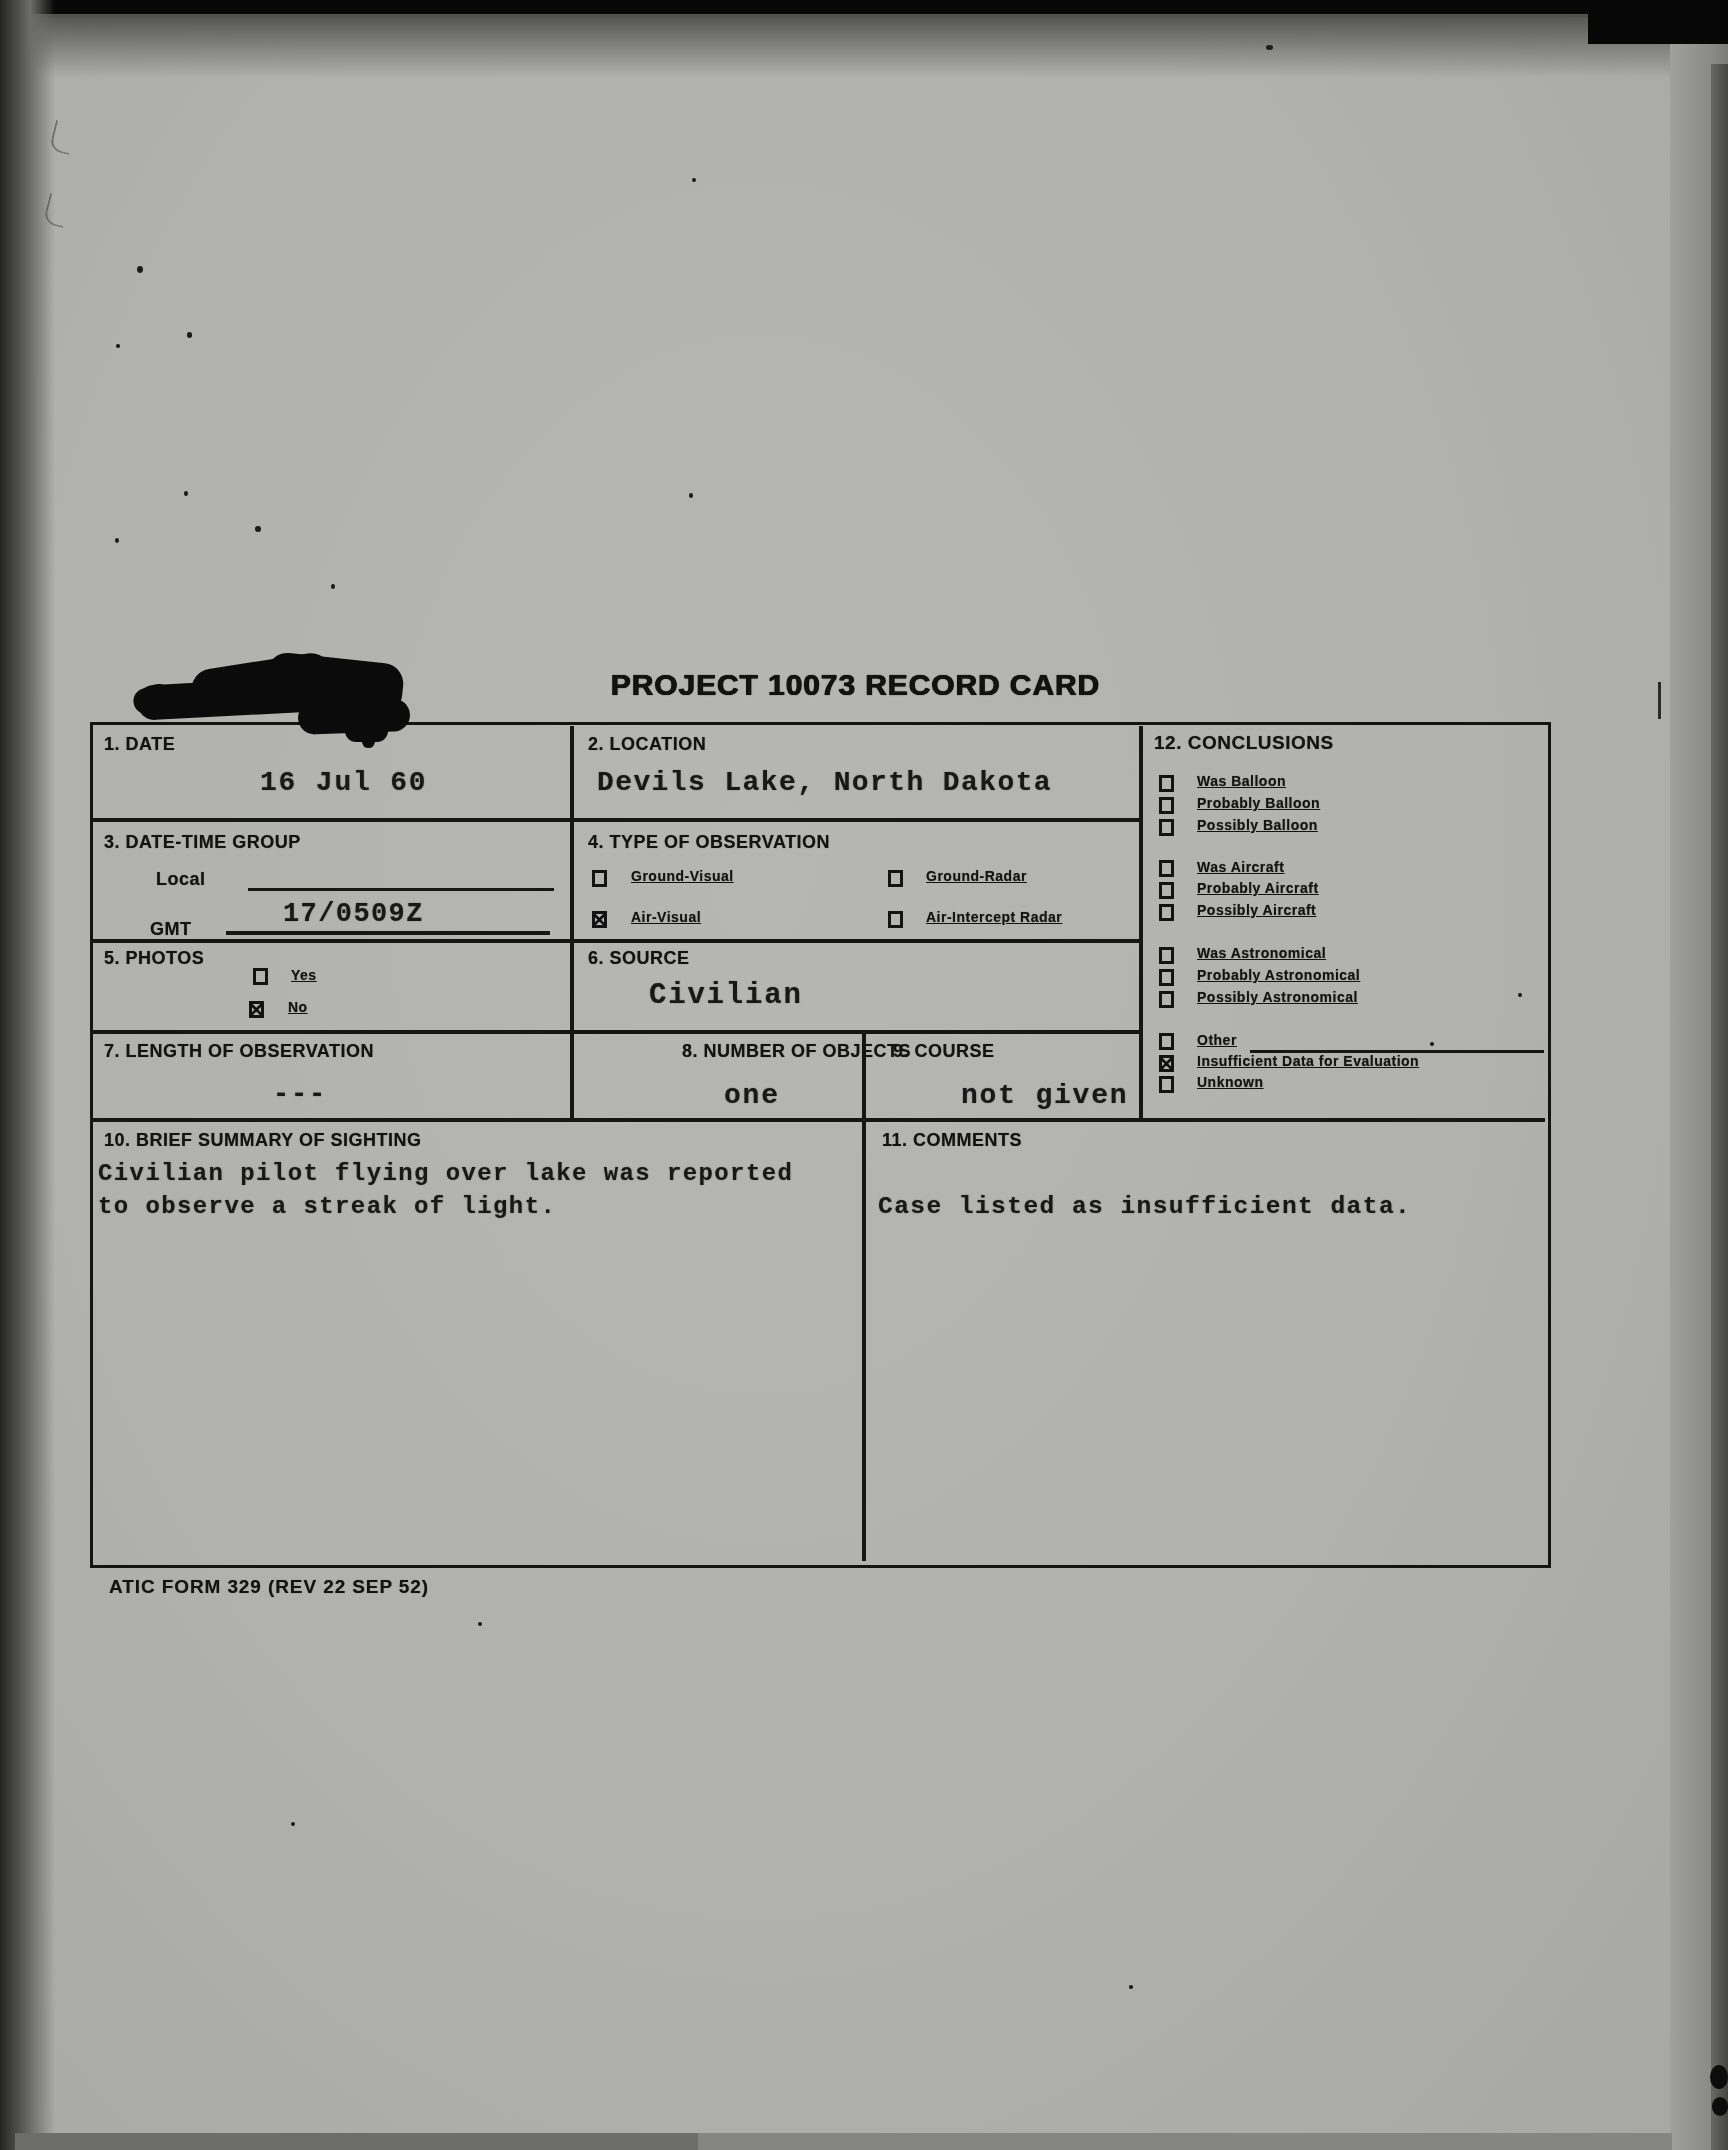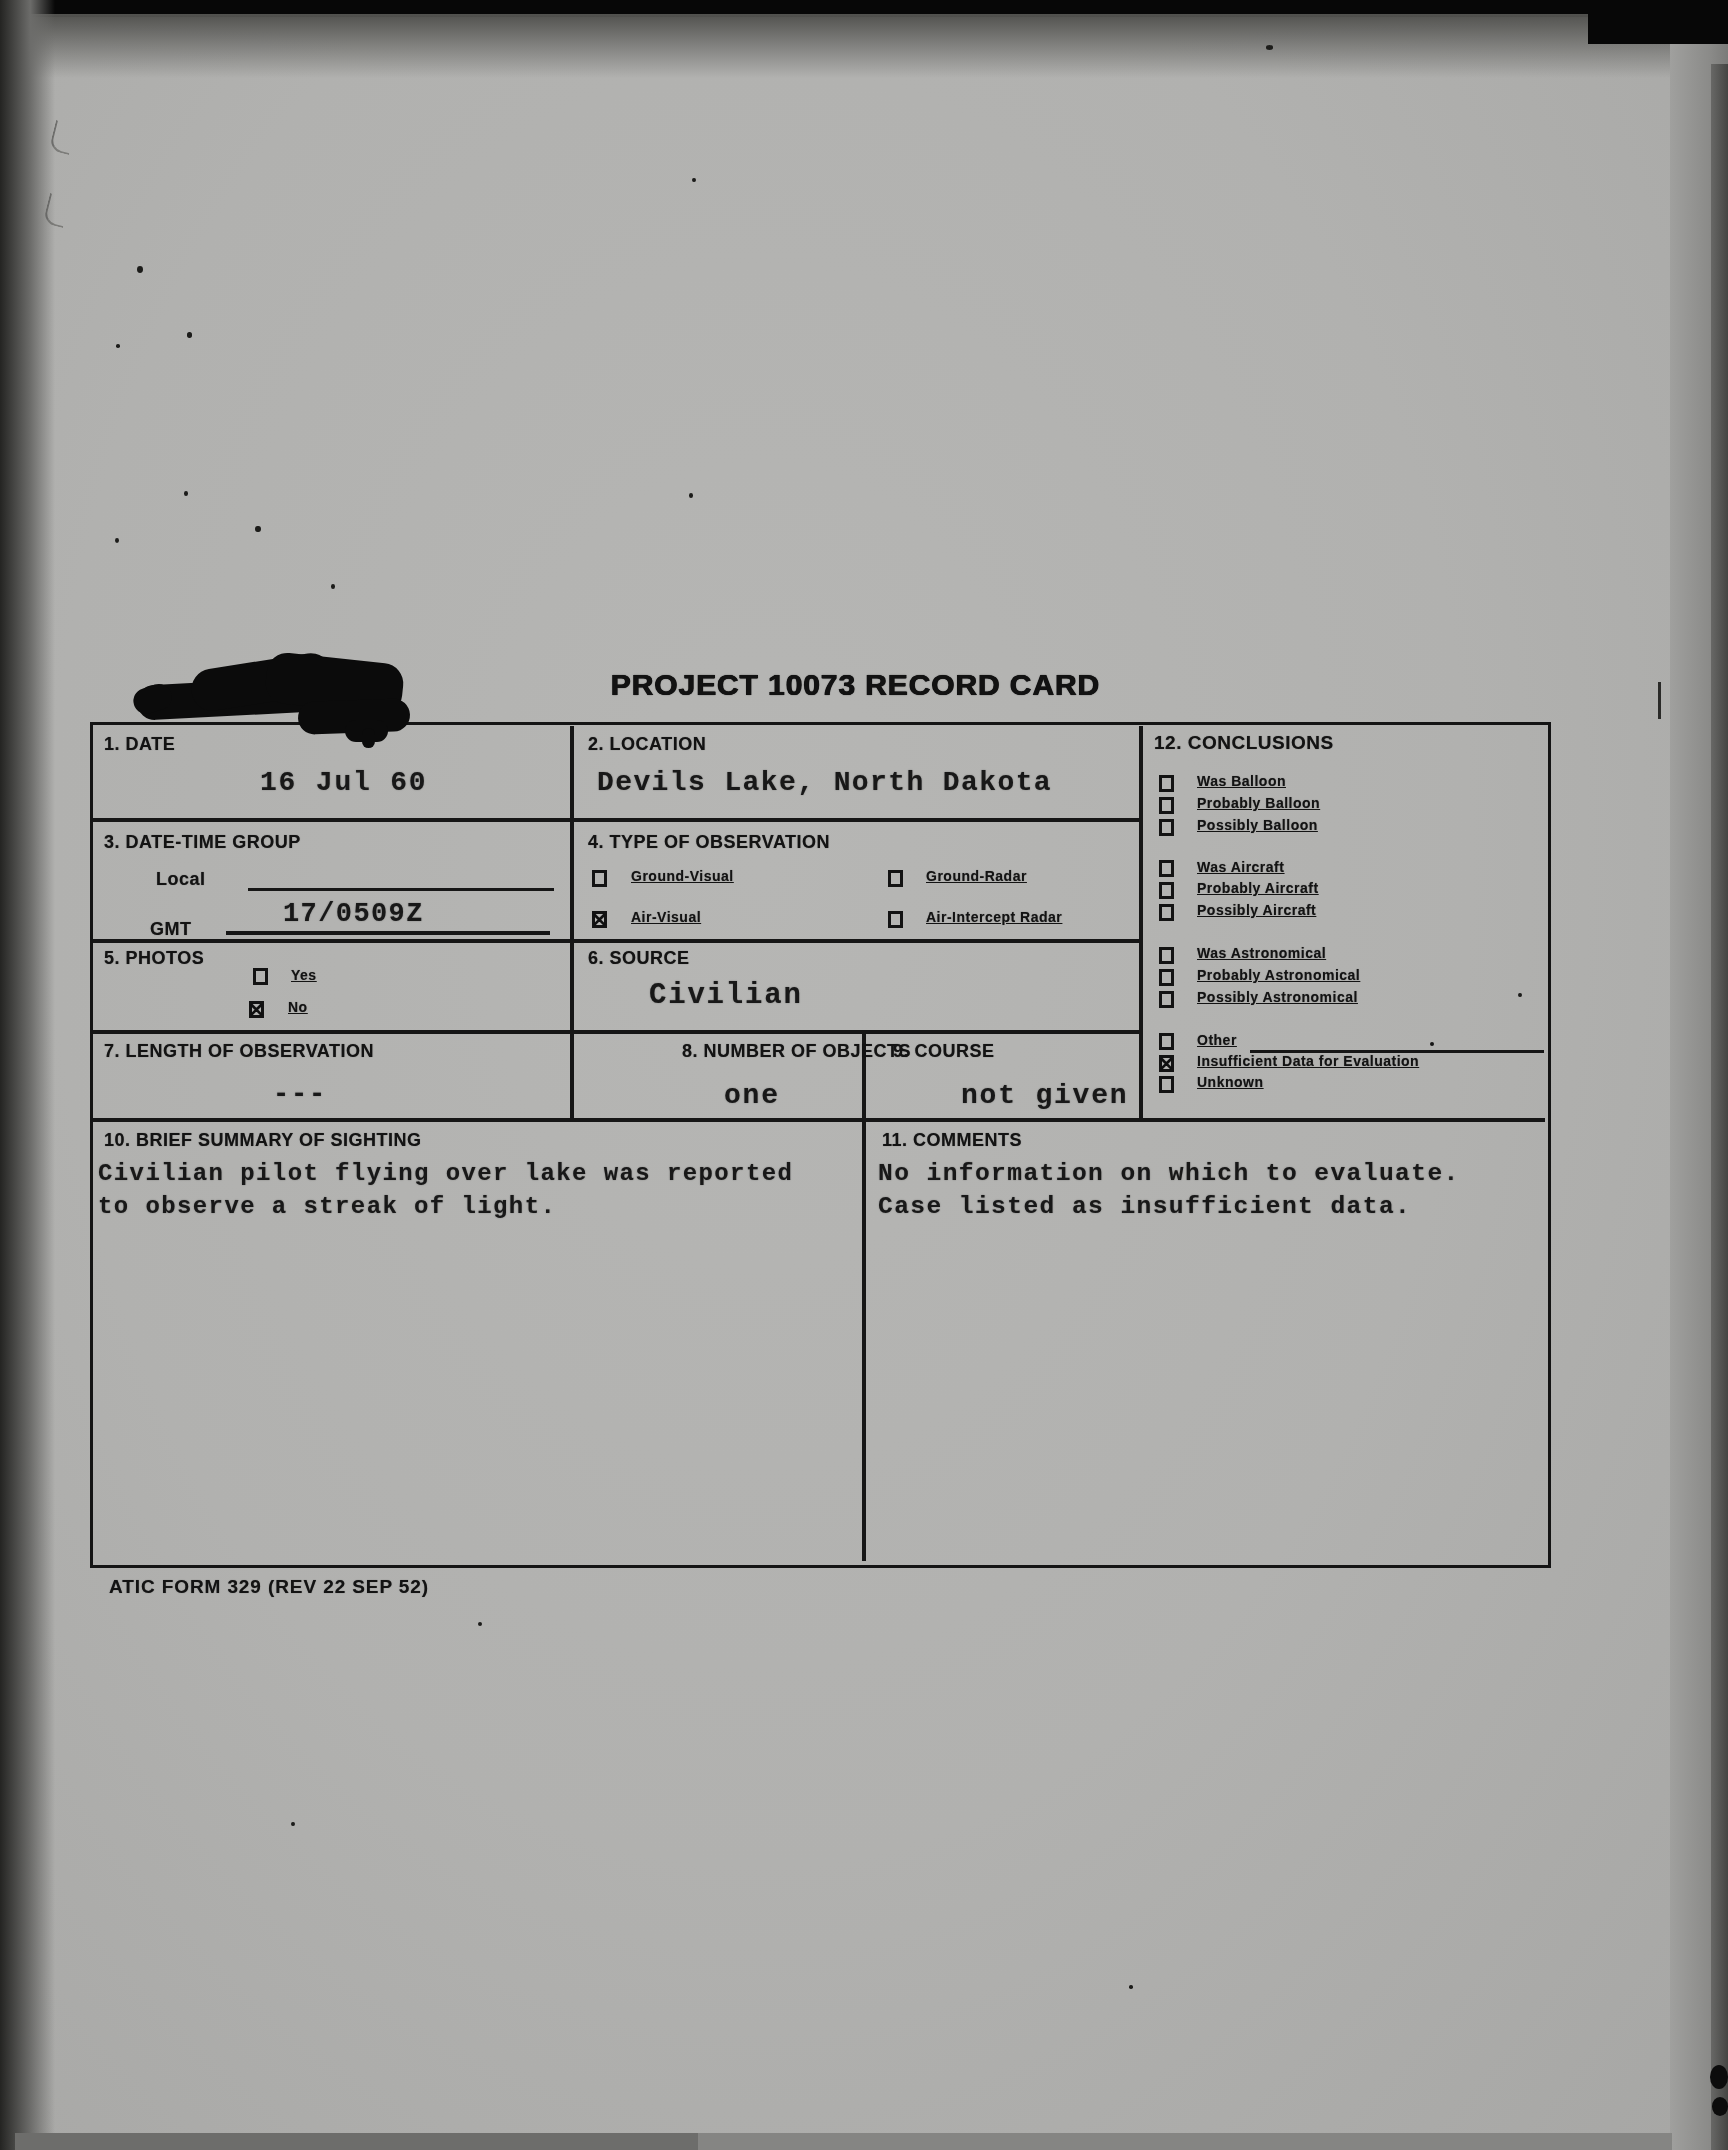--- a/index.html
+++ b/index.html
@@ -137,21 +137,20 @@
   <div class="lbl" style="left:682px;top:1041px;">8. NUMBER OF OBJECTS</div>
   <div class="type" style="left:724px;top:1080px;font-size:28px;letter-spacing:1.8px;">one</div>
   <div class="lbl" style="left:893px;top:1041px;">9. COURSE</div>
   <div class="type" style="left:961px;top:1080px;font-size:28px;letter-spacing:1.8px;">not given</div>
 
   <div class="lbl" style="left:104px;top:1130px;">10. BRIEF SUMMARY OF SIGHTING</div>
   <div class="type" style="left:98px;top:1160px;font-size:24px;letter-spacing:1.4px;">Civilian pilot flying over lake was reported</div>
   <div class="type" style="left:98px;top:1193px;font-size:24px;letter-spacing:1.4px;">to observe a streak of light.</div>
 
   <div class="lbl" style="left:882px;top:1130px;text-align:right;">11. COMMENTS</div>
-  <div class="type" style="left:878px;top:1160px;font-size:24.6px;letter-spacing:1.4px;">No information on which to evaluate.</div>
   <div class="type" style="left:878px;top:1193px;font-size:24.6px;letter-spacing:1.4px;">Case listed as insufficient data.</div>
 
   <div class="lbl" style="left:1154px;top:732px;font-size:19px;">12. CONCLUSIONS</div>
 
   <div class="cb" style="left:1159px;top:775px;"></div>
   <div class="cb-lbl" style="left:1197px;top:773px;">Was Balloon</div>
   <div class="cb" style="left:1159px;top:797px;"></div>
   <div class="cb-lbl" style="left:1197px;top:795px;">Probably Balloon</div>
   <div class="cb" style="left:1159px;top:819px;"></div>
   <div class="cb-lbl" style="left:1197px;top:817px;">Possibly Balloon</div>

